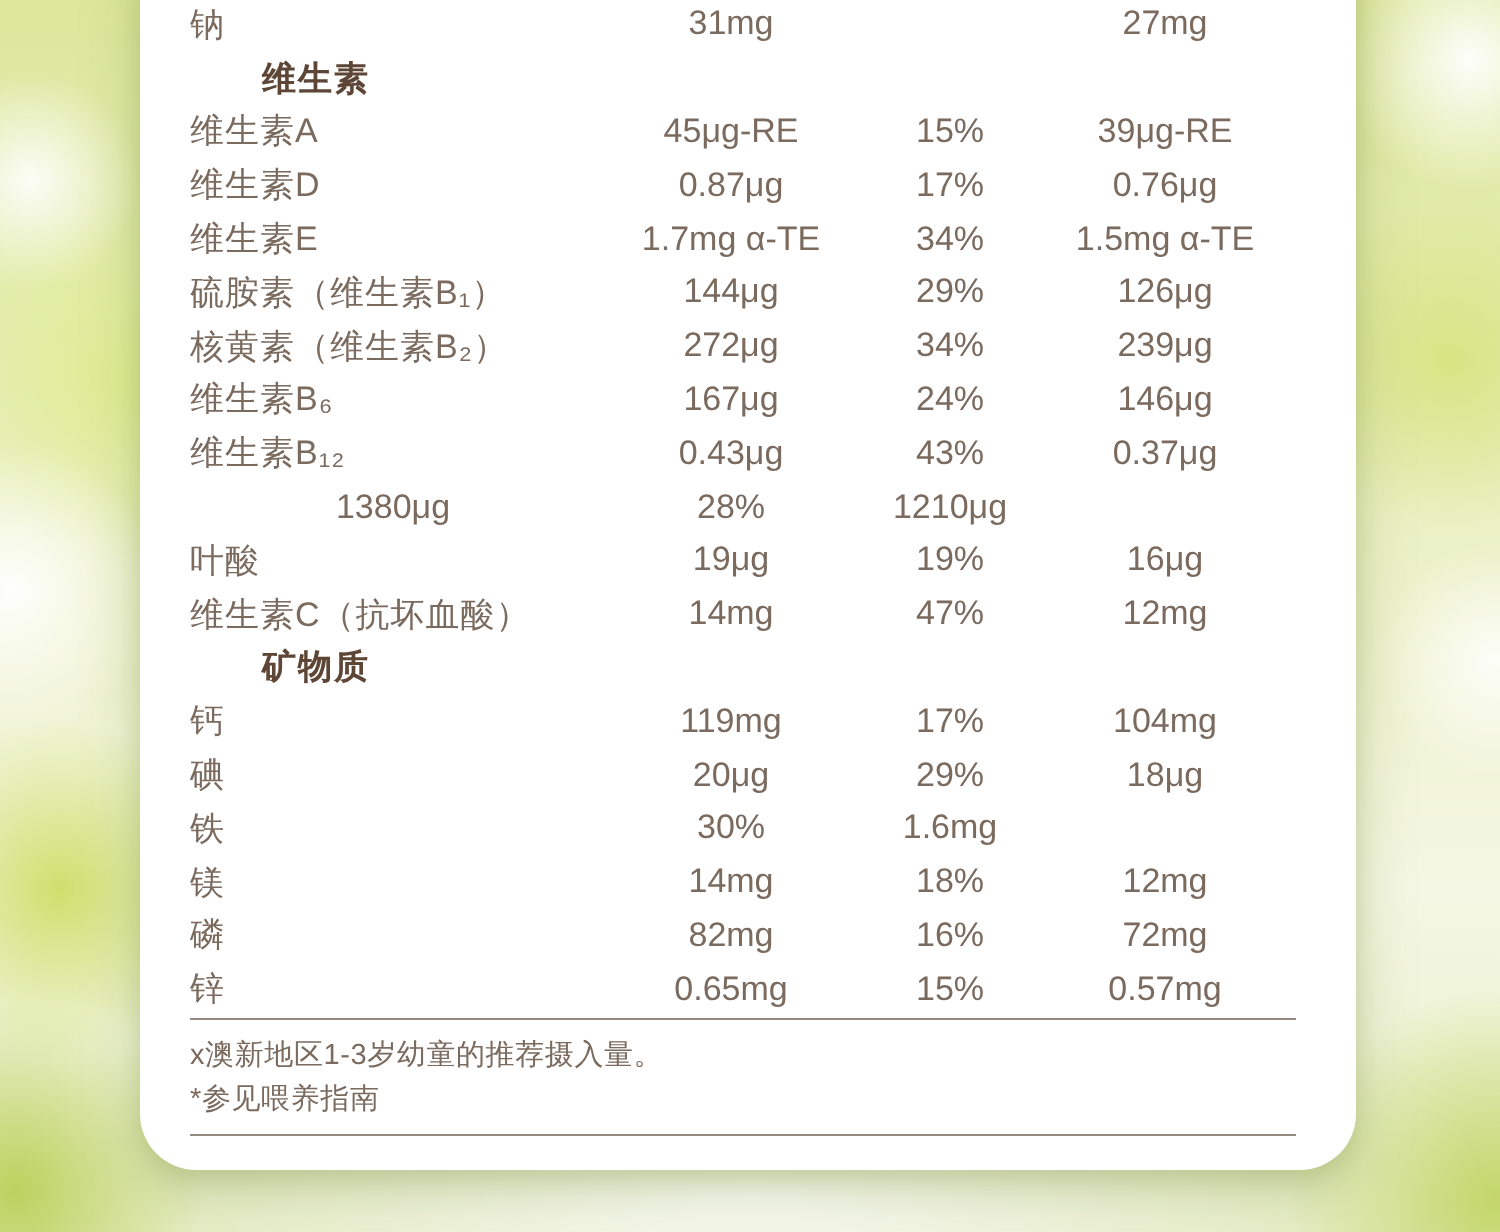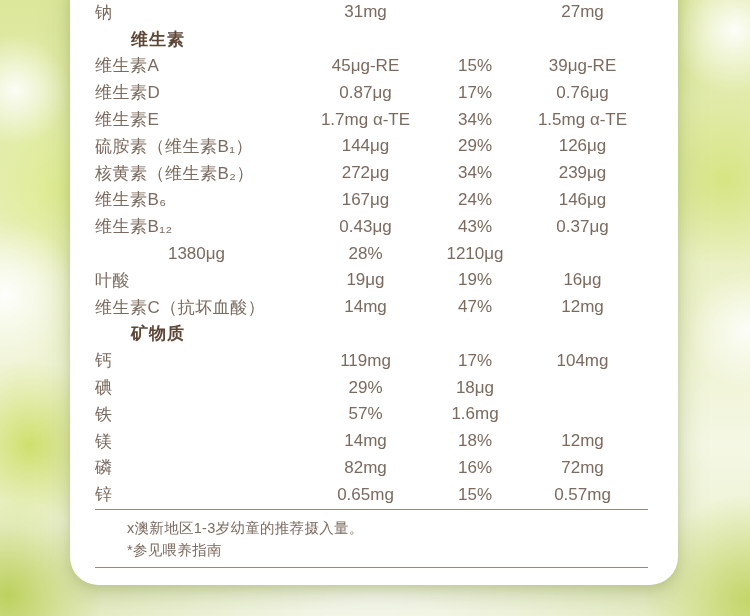--- a/index.html
+++ b/index.html
@@ -36,21 +36,21 @@
   .nrow{
     display:grid;
     grid-template-columns:1fr 135px 84px 131px;
     height:26.8px;align-items:center;
   }
   .nrow .c-name{text-align:left;white-space:nowrap;letter-spacing:.5px;}
   .nrow .c-v1,.nrow .c-pct,.nrow .c-v2{text-align:center;white-space:nowrap;}
   .nrow.section .c-name{font-weight:bold;color:#5d4636;letter-spacing:1px;margin-left:36px;}
   .sep{border-top:1px solid #938a80;height:0;}
   .sep.top{margin-top:1px;}
-  .footnotes{padding-top:7px;font-size:14.5px;line-height:22px;letter-spacing:.3px;margin-left:32px;}
+  .footnotes{padding-top:7px;font-size:14.5px;line-height:22px;letter-spacing:.3px;}
   .sep.bottom{margin-top:6px;}
 </style>
 </head>
 <body>
 
 <div class="stage">
   <div class="panel">
     <div class="ntable" id="ntable">
         <div class="nrow">
           <div class="c-name">钠</div>
@@ -130,26 +130,27 @@
           <div class="c-v2"></div>
         </div>
         <div class="nrow">
           <div class="c-name">钙</div>
           <div class="c-v1">119mg</div>
           <div class="c-pct">17%</div>
           <div class="c-v2">104mg</div>
         </div>
         <div class="nrow">
           <div class="c-name">碘</div>
+          <div class="c-v1">20μg</div>
           <div class="c-pct">29%</div>
           <div class="c-v2">18μg</div>
         </div>
         <div class="nrow">
           <div class="c-name">铁</div>
-          <div class="c-pct">57%</div>
+          <div class="c-pct">30%</div>
           <div class="c-v2">1.6mg</div>
         </div>
         <div class="nrow">
           <div class="c-name">镁</div>
           <div class="c-v1">14mg</div>
           <div class="c-pct">18%</div>
           <div class="c-v2">12mg</div>
         </div>
         <div class="nrow">
           <div class="c-name">磷</div>

